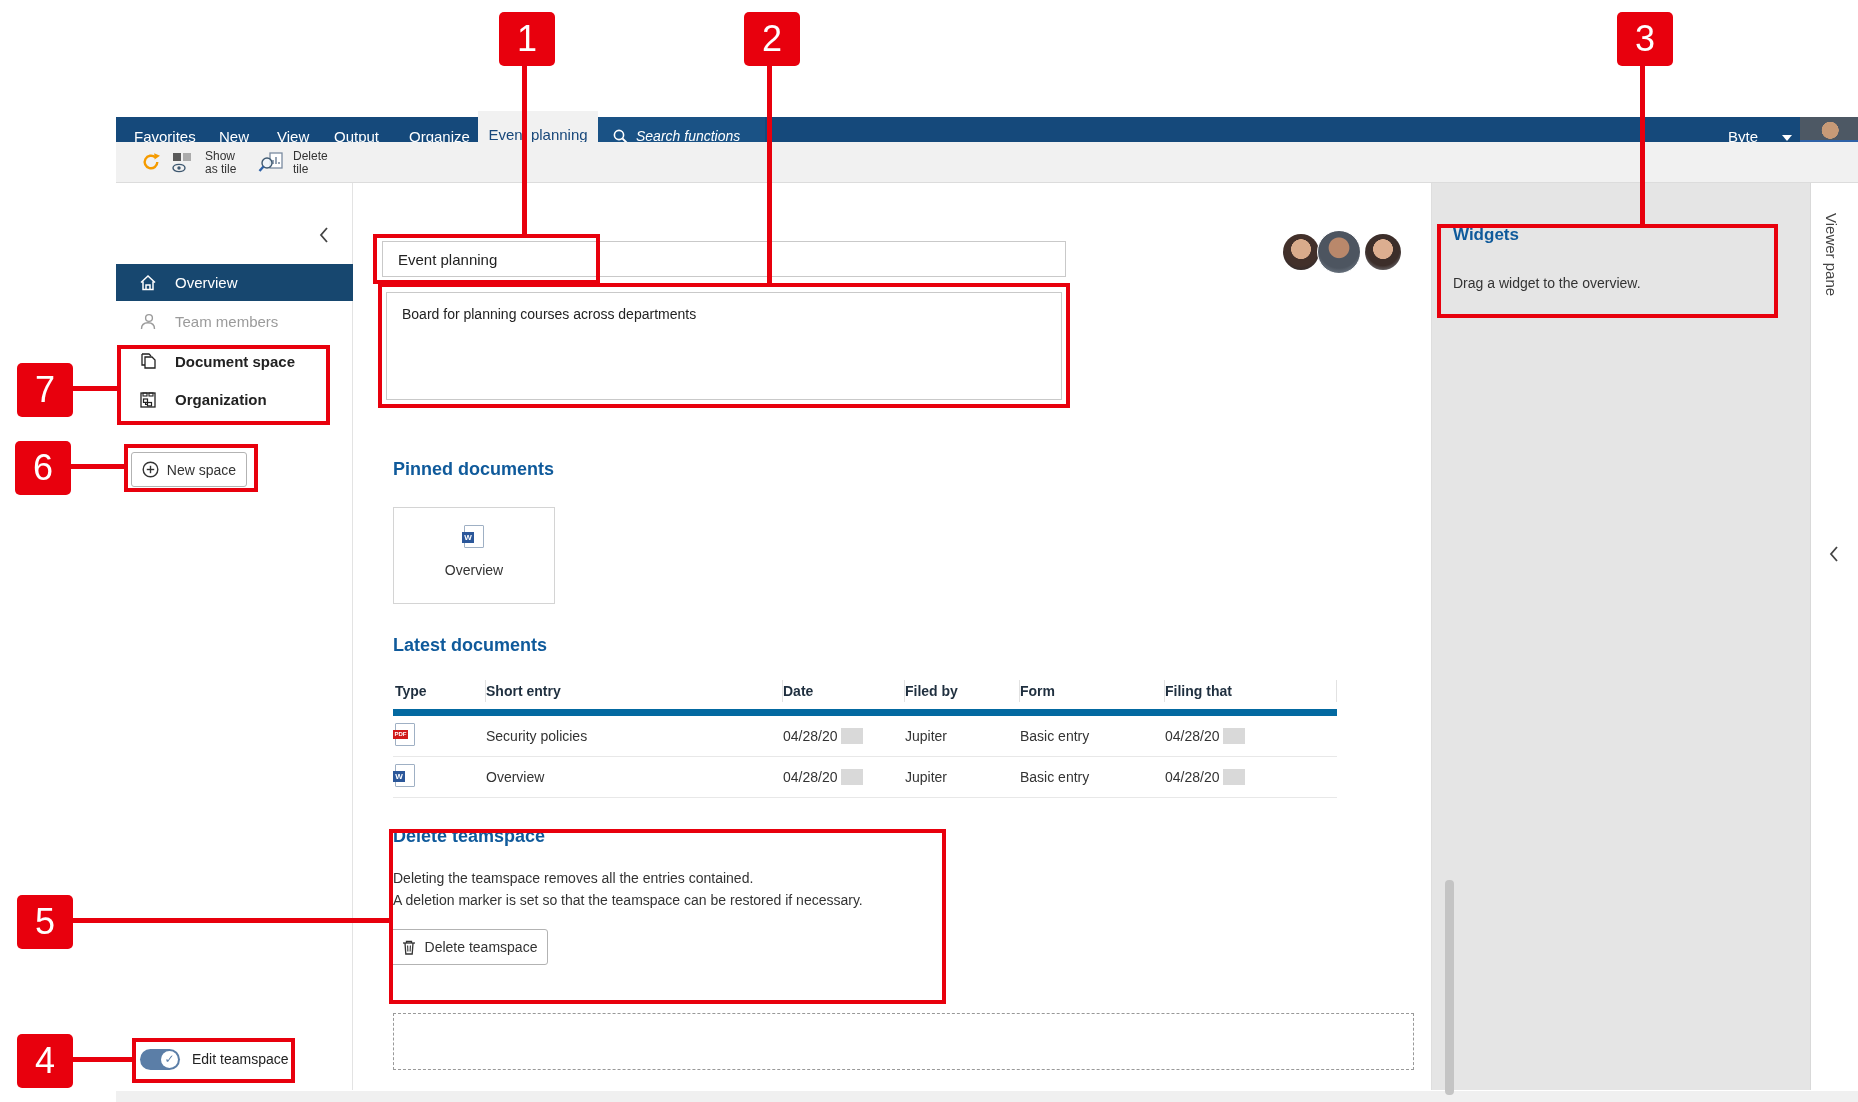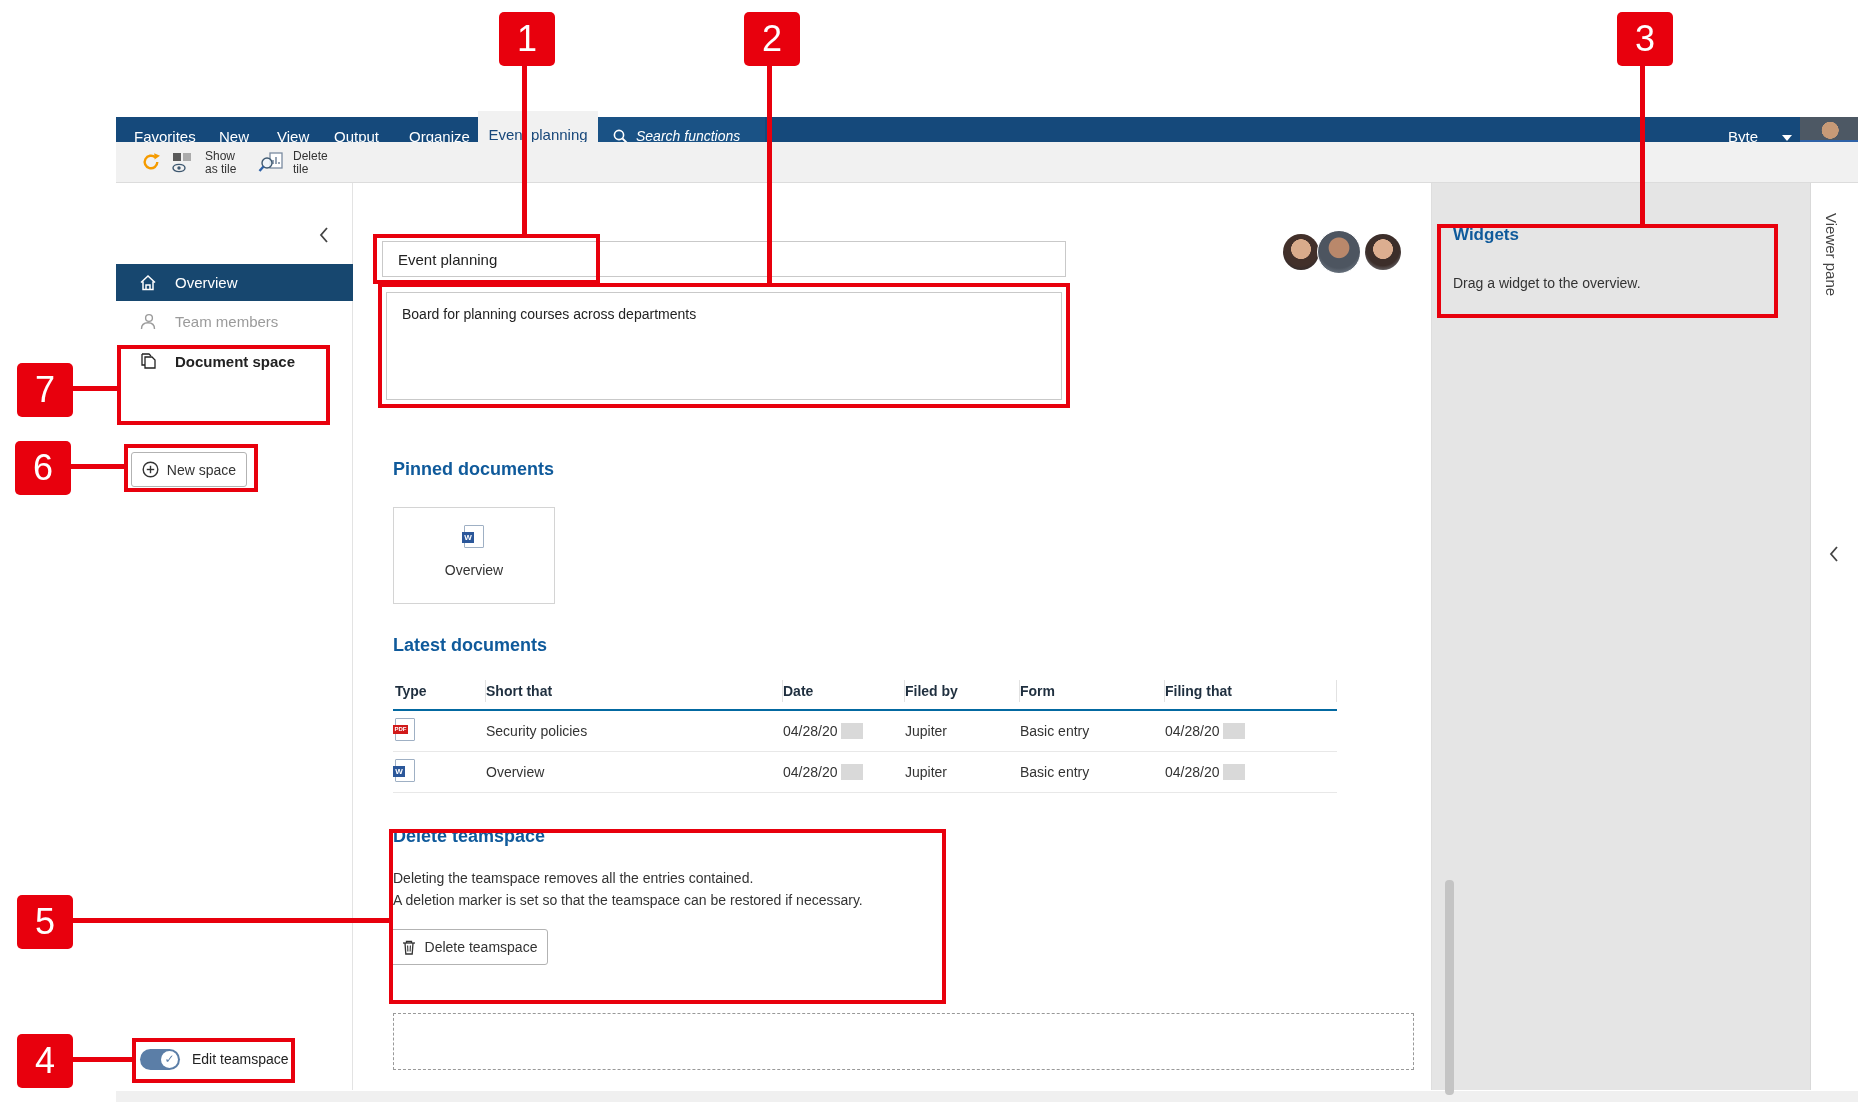--- a/index.html
+++ b/index.html
@@ -50,21 +50,21 @@
 
   
   .main{position:absolute;left:353px;top:183px;width:1078px;height:907px;background:#fff;}
   .fld{box-sizing:border-box;border:1px solid #c9c9c9;background:#fff;font-size:15px;color:#222;font-family:inherit;}
   .h-blue{font-size:18px;font-weight:bold;color:#0F5A9B;}
   .avatar{border-radius:50%;position:absolute;}
 
   
   .lt-table{position:absolute;left:40px;top:490px;width:944px;font-size:14px;}
   .lt-row{display:flex;align-items:center;height:40px;border-bottom:1px solid #e8e8e8;}
-  .lt-head{height:36px;border-bottom:2px solid #0369a1;color:#1f2f3f;font-weight:bold;}
+  .lt-head{height:36px;border-bottom:7px solid #0369a1;color:#1f2f3f;font-weight:bold;}
   .c1{width:93px;box-sizing:border-box;padding-left:2px;}
   .c2{width:297px;box-sizing:border-box;}
   .c3{width:122px;box-sizing:border-box;}
   .c4{width:115px;box-sizing:border-box;}
   .c5{width:145px;box-sizing:border-box;}
   .c6{width:172px;box-sizing:border-box;}
   .lt-head div{border-right:1px solid #e2e2e2;height:22px;line-height:22px;}
   .redact{display:inline-block;width:22px;height:16px;background:#d9d9d9;vertical-align:-3px;margin-left:3px;}
 
   
@@ -168,20 +168,31 @@
   </div>
 
   <div class="side-item side-disabled" style="top:120px">
     <svg class="ic" width="20" height="20" viewBox="0 0 20 20">
       <circle cx="11" cy="6" r="3.4" fill="none" stroke="#9b9b9b" stroke-width="1.4"></circle>
       <path d="M3.5 17 c0-4.2 3-6.2 6.5-6.2 s6.5 2 6.5 6.2" fill="none" stroke="#9b9b9b" stroke-width="1.4"></path>
     </svg>
     <span class="lbl">Team members</span>
   </div>
 
+  <div class="side-item" style="top:198px">
+    <svg class="ic" width="20" height="20" viewBox="0 0 20 20">
+      <rect x="3" y="3" width="14" height="14" fill="none" stroke="#222" stroke-width="1.3"></rect>
+      <rect x="5" y="3" width="4" height="3" fill="none" stroke="#222" stroke-width="1.1"></rect>
+      <rect x="11" y="3" width="4" height="3" fill="none" stroke="#222" stroke-width="1.1"></rect>
+      <rect x="5.5" y="9" width="4" height="3.4" fill="none" stroke="#222" stroke-width="1.2"></rect>
+      <rect x="9.5" y="12.5" width="4" height="3.4" fill="none" stroke="#222" stroke-width="1.2"></rect>
+      <path d="M7.5 12.4 v2 h2" fill="none" stroke="#222" stroke-width="1.1"></path>
+    </svg>
+    <span class="lbl" style="font-weight:bold;color:#222">Organization</span>
+  </div>
 
   <button class="btn abs" style="left:15px;top:269px;width:116px;height:35px">
     <svg width="17" height="17" viewBox="0 0 17 17">
       <circle cx="8.5" cy="8.5" r="7.3" fill="none" stroke="#333" stroke-width="1.4"></circle>
       <line x1="8.5" y1="4.8" x2="8.5" y2="12.2" stroke="#333" stroke-width="1.4"></line>
       <line x1="4.8" y1="8.5" x2="12.2" y2="8.5" stroke="#333" stroke-width="1.4"></line>
     </svg>
     <span>New space</span>
   </button>
 
@@ -211,21 +222,21 @@
   <div class="abs" style="left:40px;top:324px;width:160px;height:95px;border:1px solid #d4d4d4;background:#fff;text-align:center">
     <span class="fico fico-w" style="margin-top:17px"><span class="tag">W</span></span>
     <div style="font-size:14px;color:#333;margin-top:10px">Overview</div>
   </div>
 
   <div class="h-blue abs" style="left:40px;top:452px">Latest documents</div>
 
   <div class="lt-table">
     <div class="lt-row lt-head">
       <div class="c1">Type</div>
-      <div class="c2">Short that</div>
+      <div class="c2">Short entry</div>
       <div class="c3">Date</div>
       <div class="c4">Filed by</div>
       <div class="c5">Form</div>
       <div class="c6">Filing that</div>
     </div>
     <div class="lt-row">
       <div class="c1"><span class="fico fico-p"><span class="tag">PDF</span></span></div>
       <div class="c2">Security policies</div>
       <div class="c3"><span>04/28/20</span><span class="redact"></span></div>
       <div class="c4">Jupiter</div>

